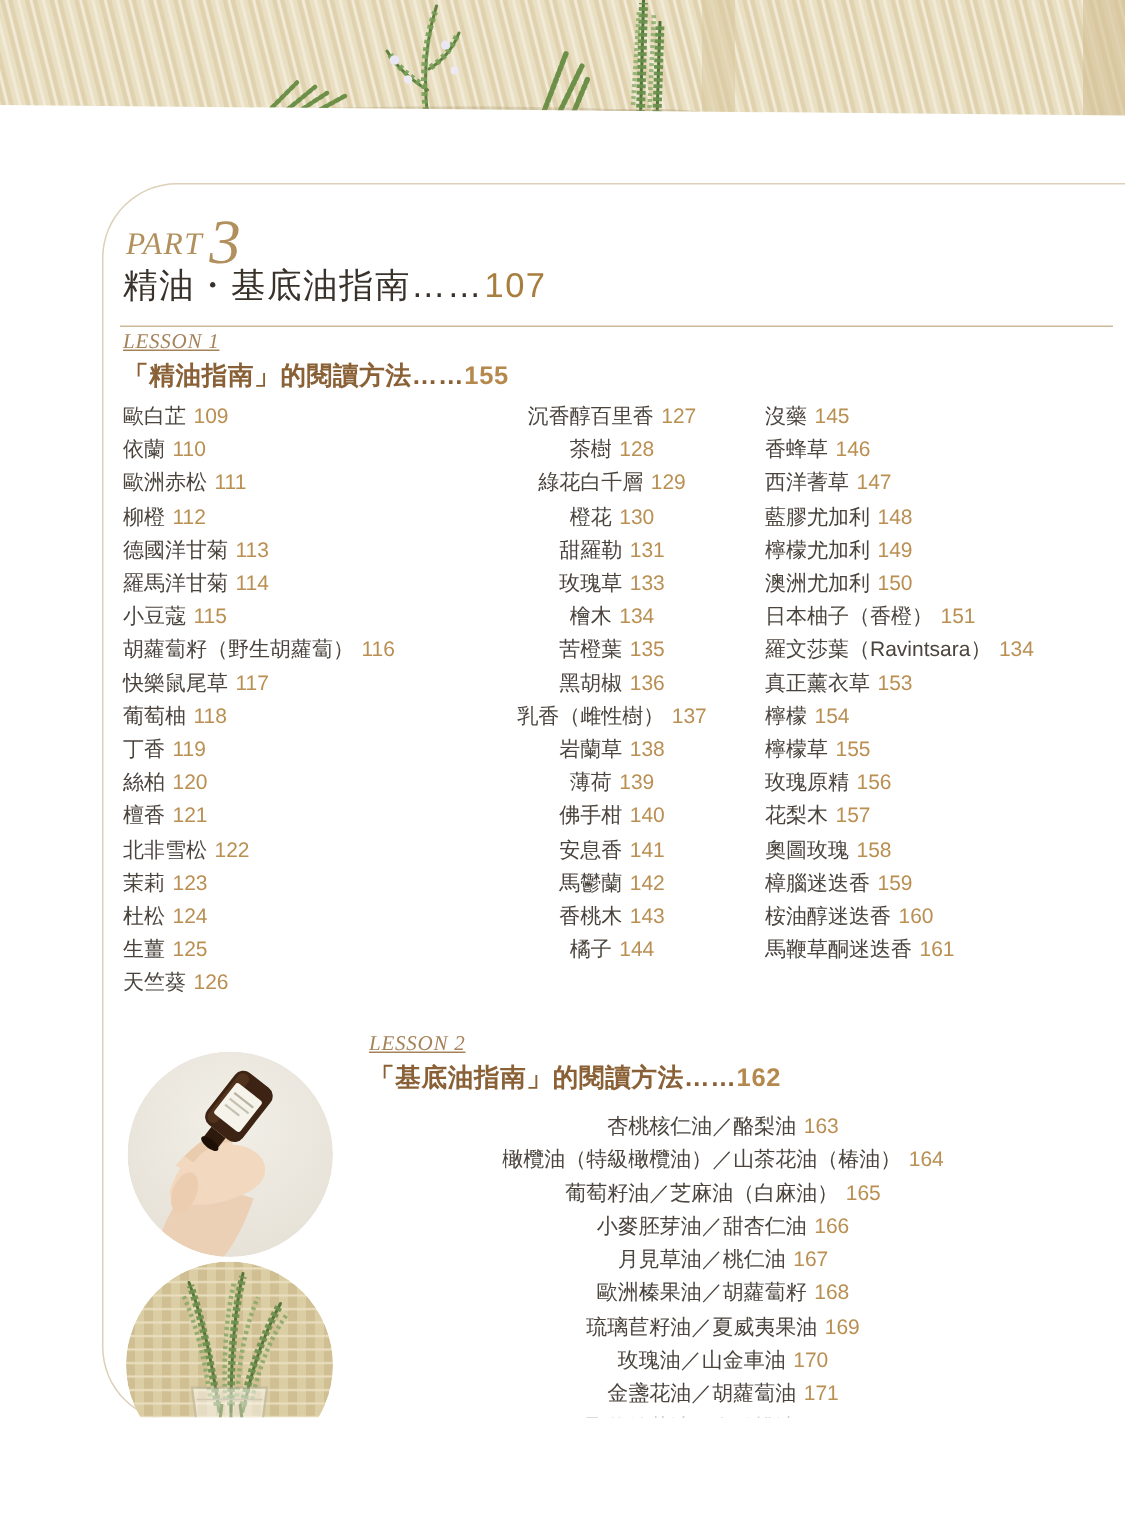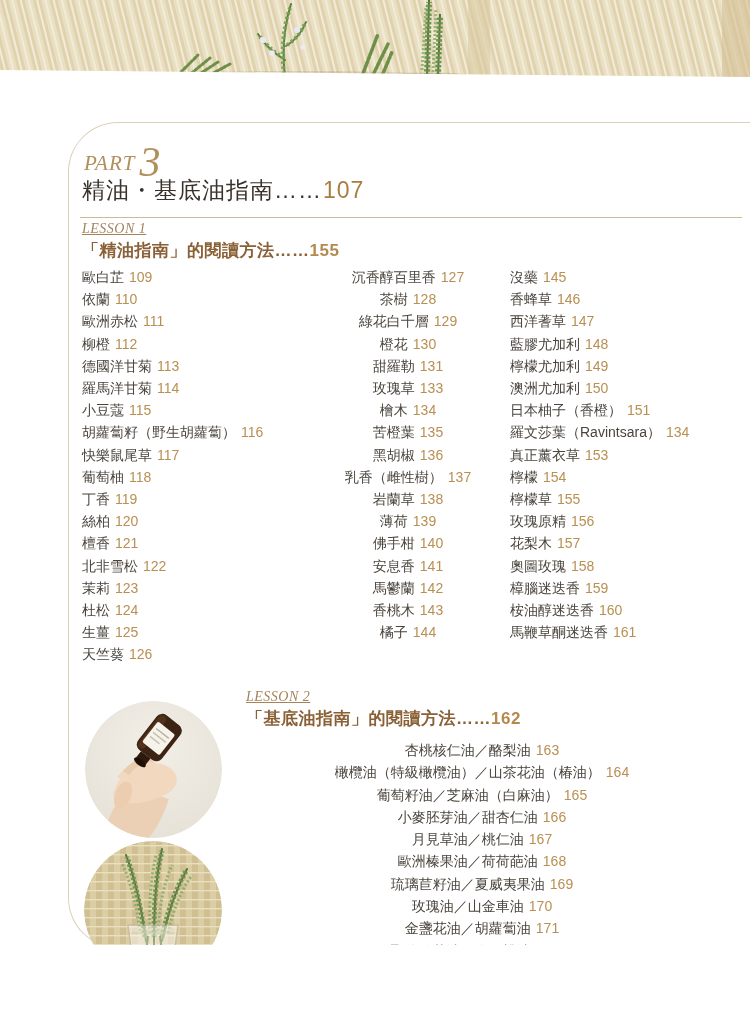--- a/index.html
+++ b/index.html
@@ -273,21 +273,21 @@
         <div class="entry"><span class="entry-name">杏桃核仁油／酪梨油</span><span class="entry-page">163</span></div>
 
         <div class="entry"><span class="entry-name">橄欖油（特級橄欖油）／山茶花油（椿油）</span><span class="entry-page">164</span></div>
 
         <div class="entry"><span class="entry-name">葡萄籽油／芝麻油（白麻油）</span><span class="entry-page">165</span></div>
 
         <div class="entry"><span class="entry-name">小麥胚芽油／甜杏仁油</span><span class="entry-page">166</span></div>
 
         <div class="entry"><span class="entry-name">月見草油／桃仁油</span><span class="entry-page">167</span></div>
 
-        <div class="entry"><span class="entry-name">歐洲榛果油／荷荷葩油</span><span class="entry-page">168</span></div>
+        <div class="entry"><span class="entry-name">歐洲榛果油／胡蘿蔔籽</span><span class="entry-page">168</span></div>
 
         <div class="entry"><span class="entry-name">琉璃苣籽油／夏威夷果油</span><span class="entry-page">169</span></div>
 
         <div class="entry"><span class="entry-name">玫瑰油／山金車油</span><span class="entry-page">170</span></div>
 
         <div class="entry"><span class="entry-name">金盞花油／胡蘿蔔油</span><span class="entry-page">171</span></div>
 
         <div class="entry"><span class="entry-name">聖約翰草油（金絲桃油）</span><span class="entry-page">172</span></div>
       </div>
   </div>

